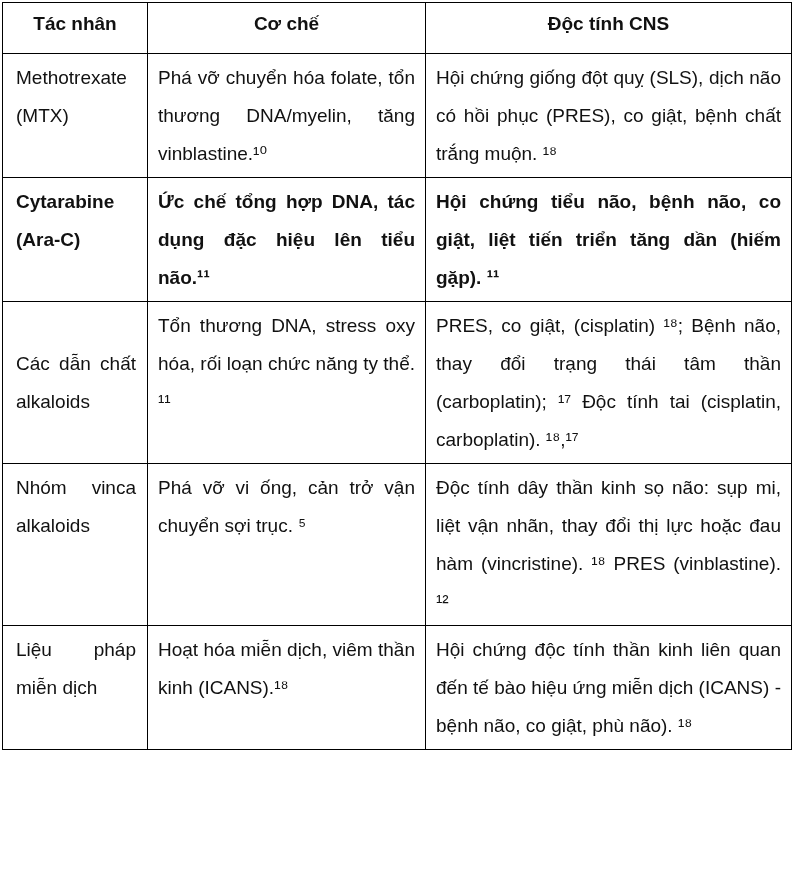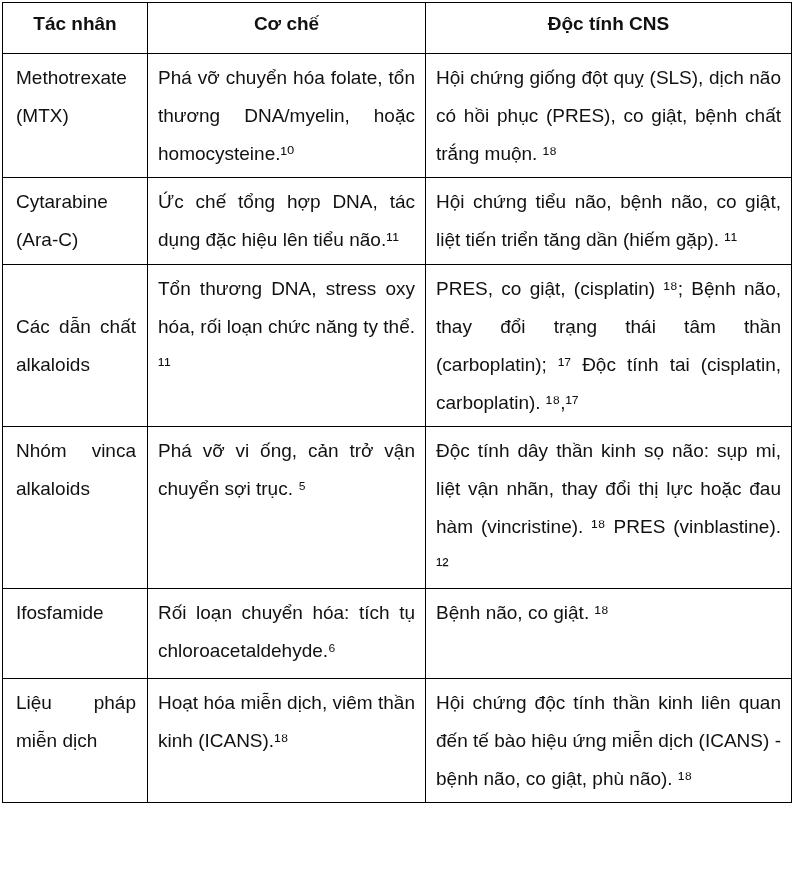--- a/index.html
+++ b/index.html
@@ -43,21 +43,21 @@
     margin-left: 11px;
   }
   .cns-table td.agent {
     padding-left: 13px;
     padding-right: 11px;
   }
   .cns-table td.v-middle { vertical-align: middle; }
 
   thead tr            { height: 51px; margin-left: 36px; }
   tbody tr:nth-child(1) { height: 118px; }
-  tbody tr:nth-child(2) { height: 87px;  }
+  tbody tr:nth-child(2) { height: 87px; font-weight: bold;  }
   tbody tr:nth-child(3) { height: 120px; }
   tbody tr:nth-child(4) { height: 118px; }
   tbody tr:nth-child(5) { height: 90px;  }
   tbody tr:nth-child(6) { height: 117px; }
   tbody tr:nth-child(7) { height: 116px; }
 </style>
 </head>
 <body>
 
 <table class="cns-table">
@@ -69,42 +69,37 @@
   <thead>
     <tr>
       <th>Tác nhân</th>
       <th>Cơ chế</th>
       <th>Độc tính CNS</th>
     </tr>
   </thead>
   <tbody>
     <tr>
       <td class="agent">Methotrexate (MTX)</td>
-      <td class="mech">Phá vỡ chuyển hóa folate, tổn thương DNA/myelin, hoặc homocysteine.¹⁰</td>
+      <td class="mech">Phá vỡ chuyển hóa folate, tổn thương DNA/myelin, tăng vinblastine.¹⁰</td>
       <td class="tox">Hội chứng giống đột quỵ (SLS), dịch não có hồi phục (PRES), co giật, bệnh chất trắng muộn. ¹⁸</td>
     </tr>
     <tr>
       <td class="agent">Cytarabine (Ara-C)</td>
       <td class="mech">Ức chế tổng hợp DNA, tác dụng đặc hiệu lên tiểu não.¹¹</td>
       <td class="tox">Hội chứng tiểu não, bệnh não, co giật, liệt tiến triển tăng dần (hiếm gặp). ¹¹</td>
     </tr>
     <tr>
       <td class="agent v-middle">Các dẫn chất alkaloids</td>
       <td class="mech">Tổn thương DNA, stress oxy hóa, rối loạn chức năng ty thể. ¹¹</td>
       <td class="tox">PRES, co giật, (cisplatin) ¹⁸; Bệnh não, thay đổi trạng thái tâm thần (carboplatin); ¹⁷ Độc tính tai (cisplatin, carboplatin). ¹⁸,¹⁷</td>
     </tr>
     <tr>
       <td class="agent">Nhóm vinca alkaloids</td>
       <td class="mech">Phá vỡ vi ống, cản trở vận chuyển sợi trục. ⁵</td>
       <td class="tox">Độc tính dây thần kinh sọ não: sụp mi, liệt vận nhãn, thay đổi thị lực hoặc đau hàm (vincristine). ¹⁸ PRES (vinblastine). ¹²</td>
     </tr>
     <tr>
-      <td class="agent">Ifosfamide</td>
-      <td class="mech">Rối loạn chuyển hóa: tích tụ chloroacetaldehyde.⁶</td>
-      <td class="tox">Bệnh não, co giật. ¹⁸</td>
-    </tr>
-    <tr>
       <td class="agent">Liệu pháp miễn dịch</td>
       <td class="mech">Hoạt hóa miễn dịch, viêm thần kinh (ICANS).¹⁸</td>
       <td class="tox">Hội chứng độc tính thần kinh liên quan đến tế bào hiệu ứng miễn dịch (ICANS) - bệnh não, co giật, phù não). ¹⁸</td>
     </tr>
   </tbody>
 </table>
 
 </body></html>

